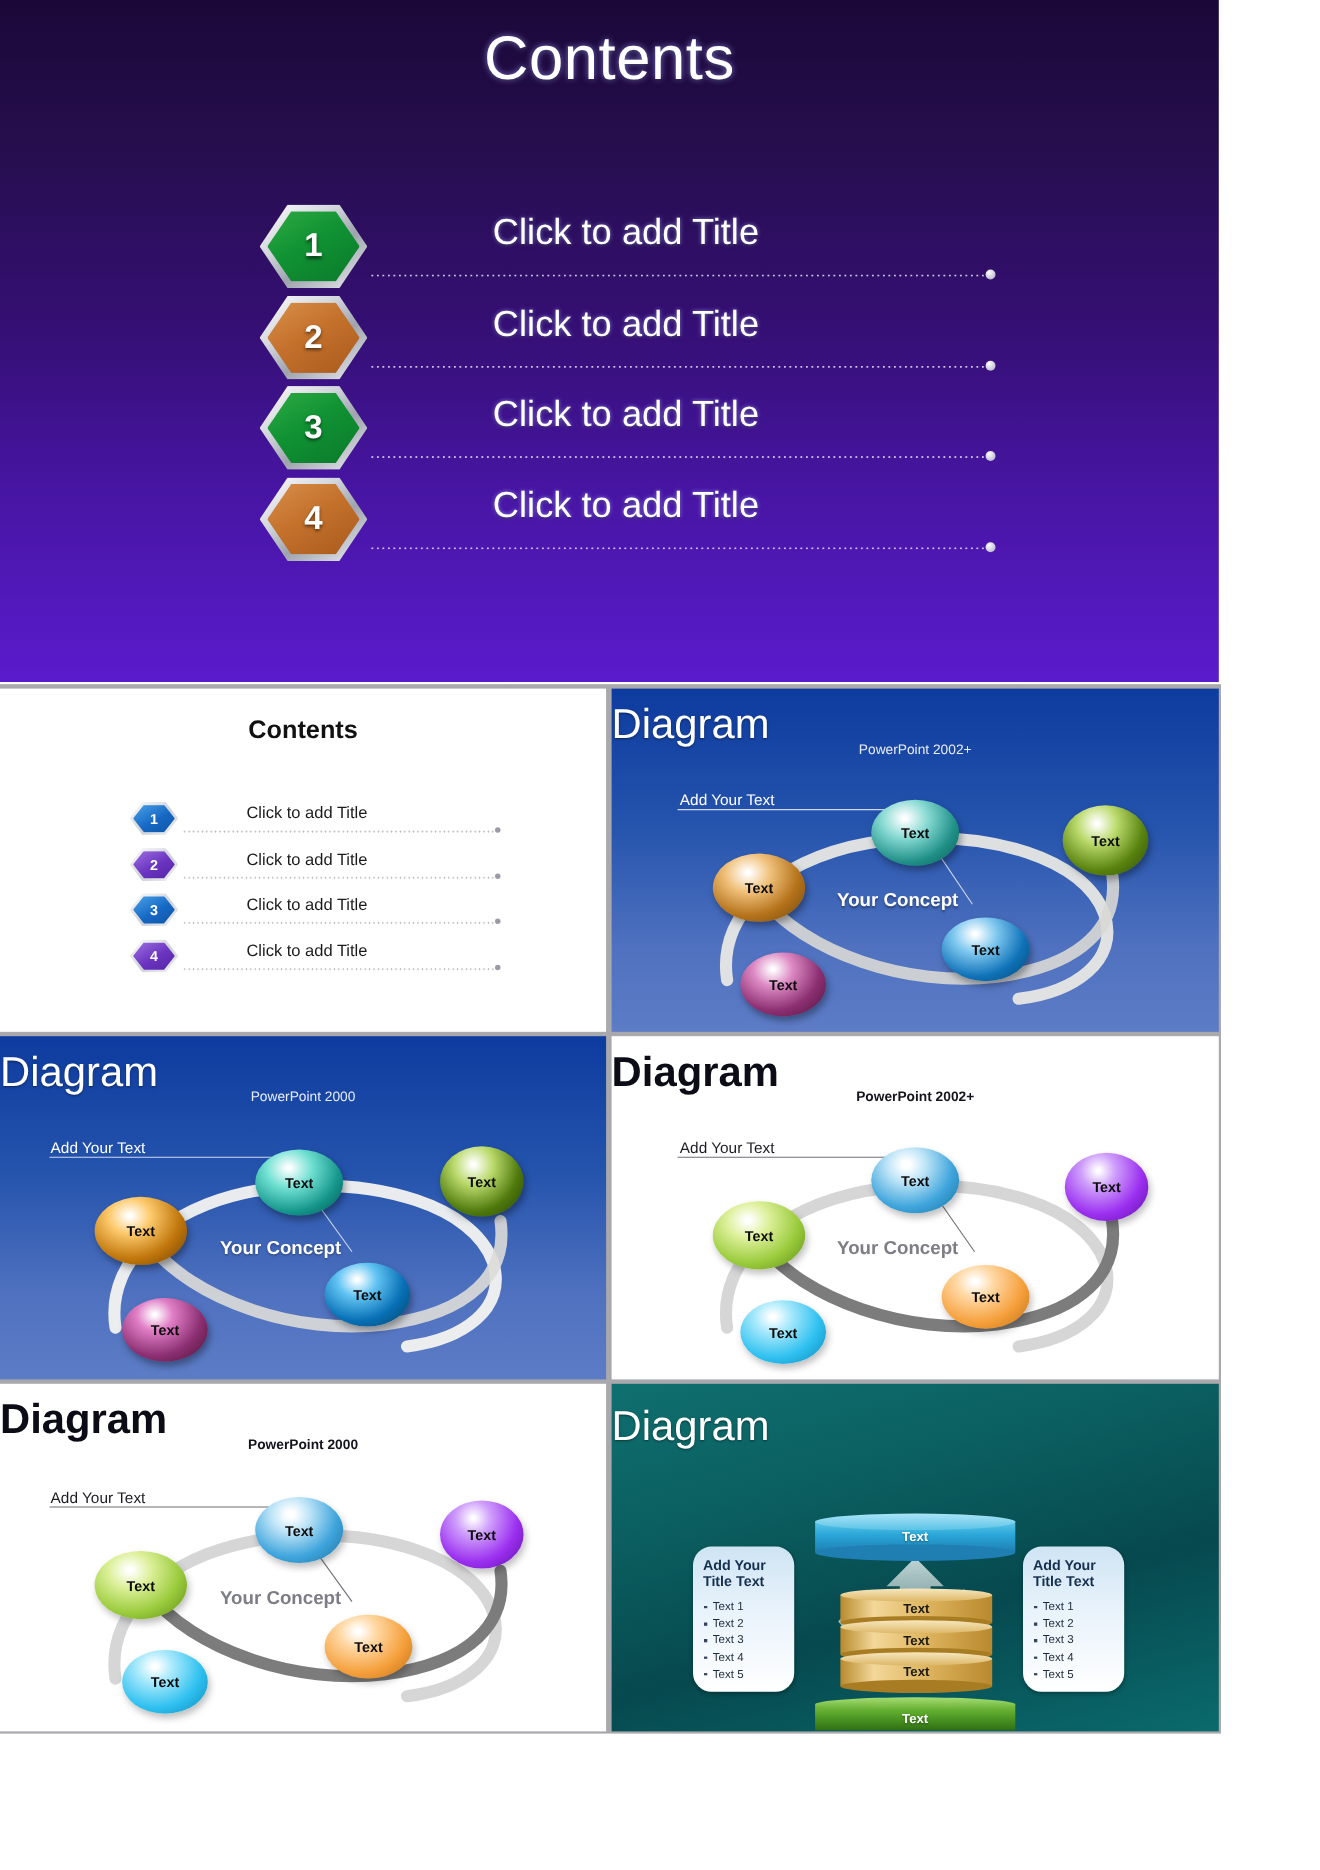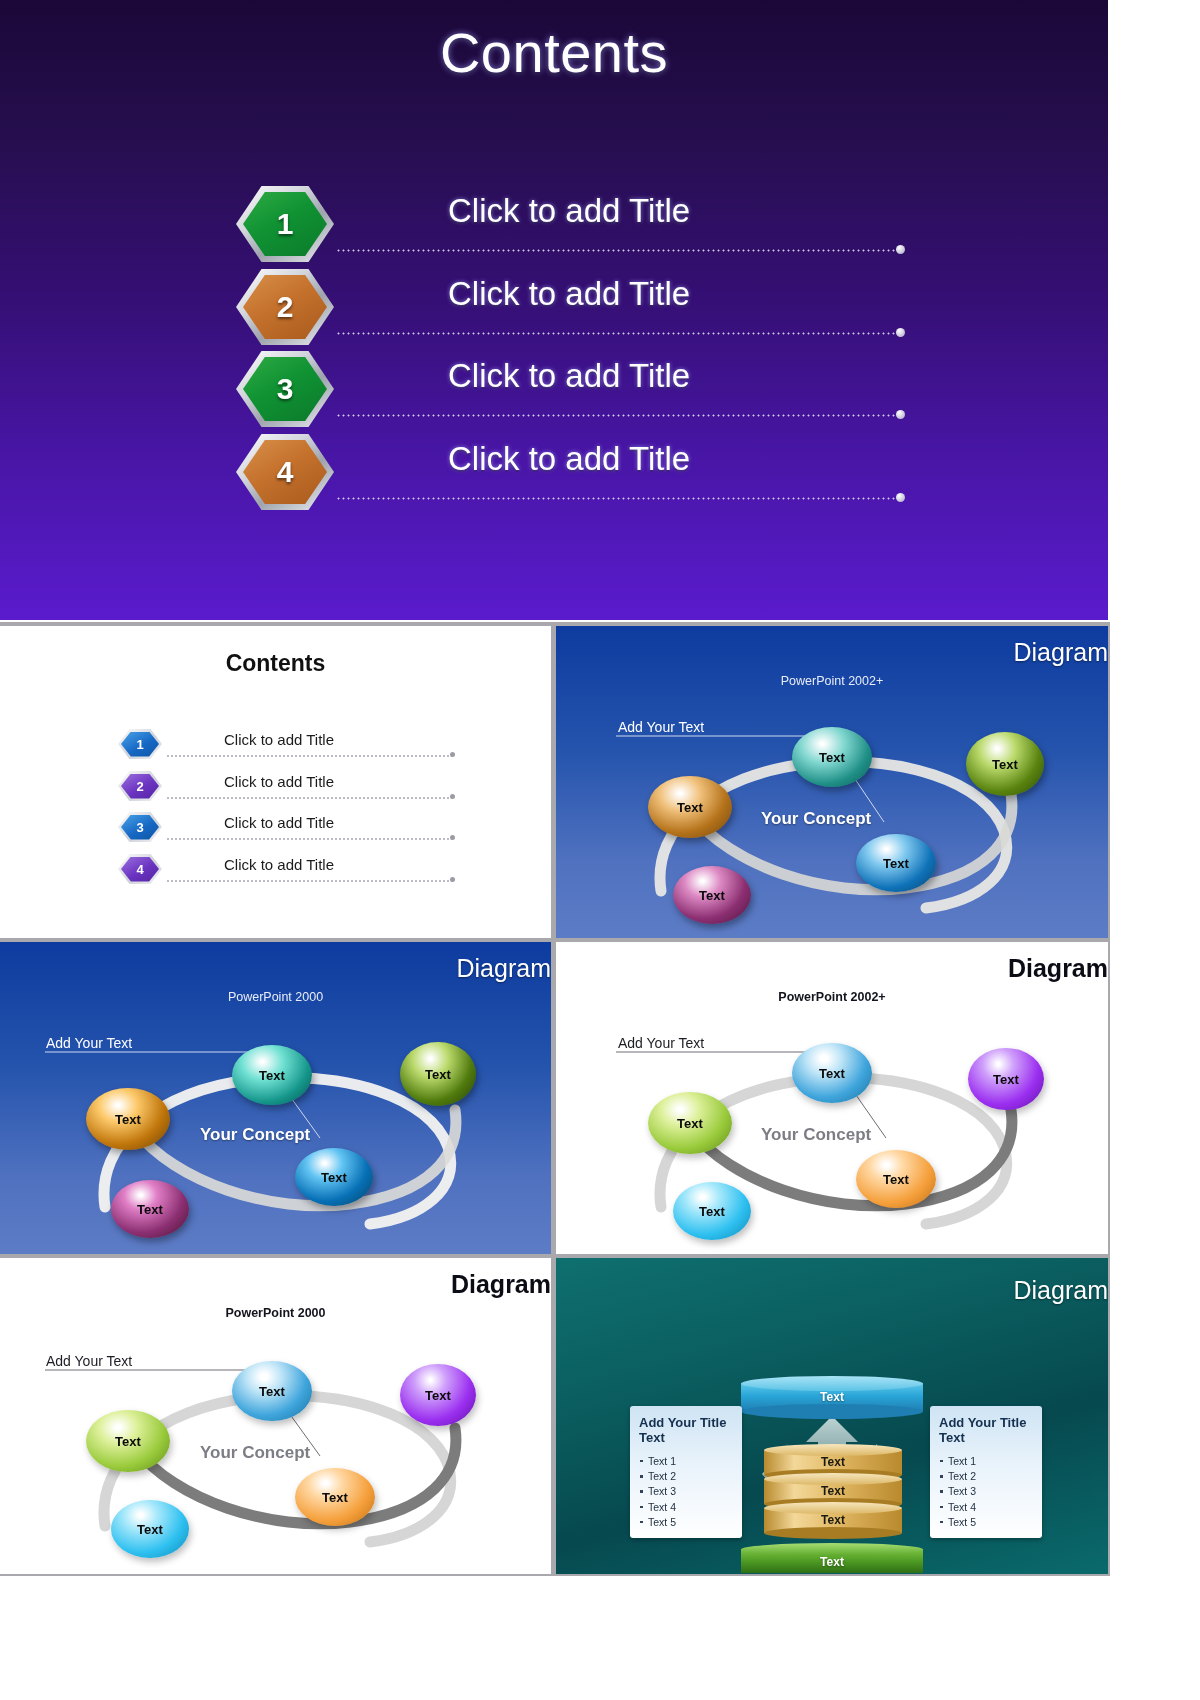--- a/index.html
+++ b/index.html
@@ -39,21 +39,21 @@
   .c-tl{left:0;top:4px;width:551px;height:312px;}
   .c-tr{left:556px;top:4px;width:552px;height:312px;}
   .c-ml{left:0;top:320px;width:551px;height:312px;}
   .c-mr{left:556px;top:320px;width:552px;height:312px;}
   .c-bl{left:0;top:636px;width:551px;height:316px;}
   .c-br{left:556px;top:636px;width:552px;height:316px;}
   .bg-white{background:#ffffff;}
   .bg-blue{background:linear-gradient(180deg,#0d3b9f 0%,#2554ad 40%,#4f71bf 75%,#5d7cc6 100%);}
   .bg-teal{background:linear-gradient(165deg,#0f6f6f 0%,#0b5f60 30%,#06494f 62%,#0a6a6c 100%);}
 
-  .s-title{position:absolute;left:0;width:100%;text-align:right;font-size:25px;}
+  .s-title{position:absolute;left:0;width:100%;text-align:left;font-size:38px;}
   .s-title.light{color:#ffffff;text-shadow:0 1px 2px rgba(0,0,0,.45);}
   .s-title.dark{color:#0c0c16;font-weight:bold;}
   .s-sub{position:absolute;left:0;width:100%;text-align:center;font-size:12.5px;}
   .s-sub.light{color:#e8ecf7;}
   .s-sub.dark{color:#14141e;font-weight:bold;}
 
   
   .mini-title{position:absolute;left:0;top:24px;width:100%;text-align:center;
       font-size:23px;font-weight:bold;color:#111;}
   .mini-row{position:absolute;left:118px;width:350px;height:34px;}
@@ -79,21 +79,21 @@
       font-size:13px;font-weight:bold;color:#0b0b0b;border-radius:50%;}
   .node.white-t{color:#ffffff;}
   .addtxt{position:absolute;font-size:14px;white-space:nowrap;}
   .addtxt.light{color:#ffffff;}
   .addtxt.dark{color:#1c1c24;}
   .concept{position:absolute;font-size:17px;font-weight:bold;white-space:nowrap;}
   .concept.light{color:#ffffff;text-shadow:0 1px 2px rgba(0,0,0,.4);}
   .concept.dark{color:#7d7d86;}
 
   
-  .card{position:absolute;width:112px;border-radius:3px;
+  .card{position:absolute;width:92px;border-radius:17px;
       background:linear-gradient(180deg,#cfe4f4 0%,#e9f3fb 45%,#ffffff 100%);
       box-shadow:0 2px 4px rgba(0,0,0,.3);padding:10px 9px;box-sizing:border-box;}
   .card-h{font-size:13px;font-weight:bold;color:#15314f;line-height:1.15;margin-bottom:8px;}
   .card-li{font-size:10.5px;color:#1d2c3c;line-height:1.45;padding-left:9px;position:relative;}
   .card-li:before{content:"";position:absolute;left:1px;top:6px;width:2.5px;height:2.5px;background:#32435a;}
   .cyl{position:absolute;}
   .cyl-lbl{position:absolute;width:100%;text-align:center;font-size:12px;font-weight:bold;}
 </style>
 </head>
 <body>

